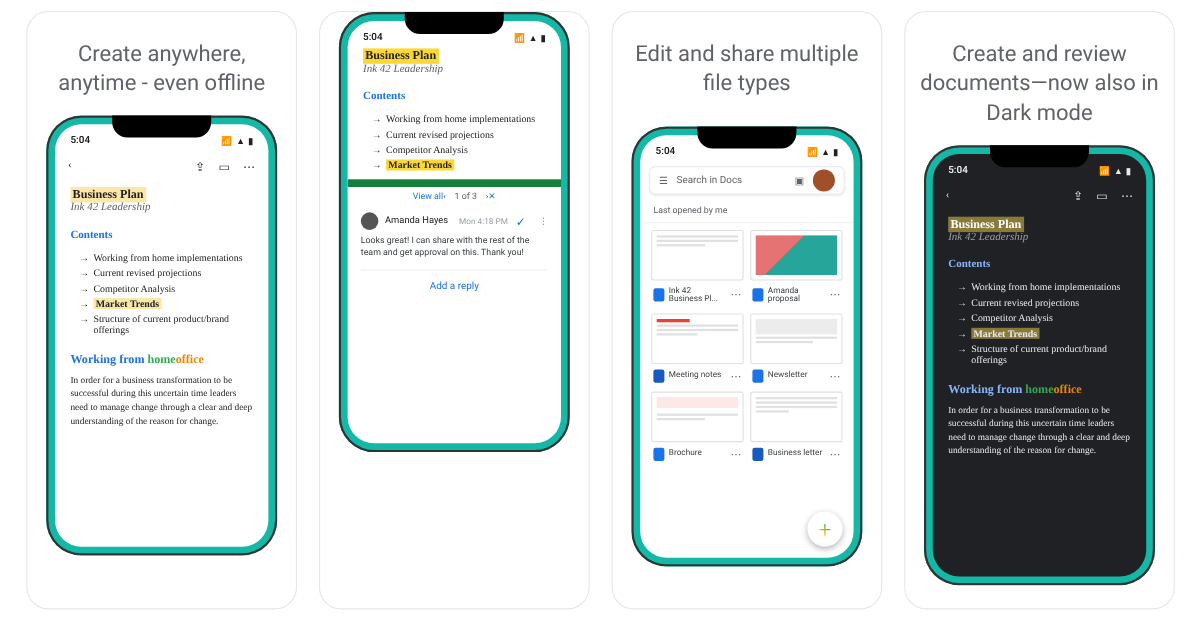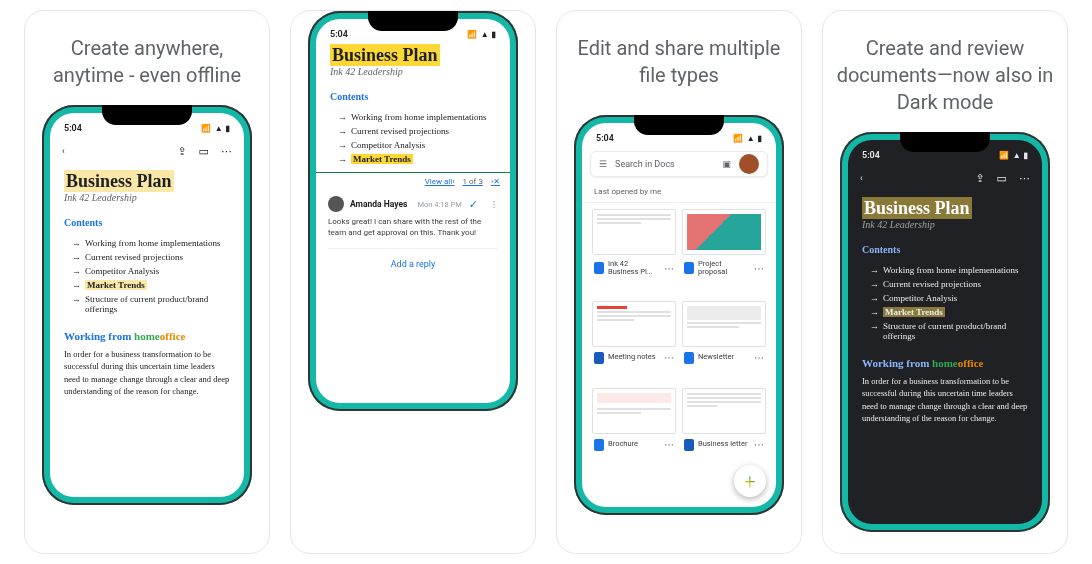--- a/index.html
+++ b/index.html
@@ -76,21 +76,21 @@
     display:flex;
     justify-content:space-between;
     align-items:center;
     padding:0 12px;
   }
   .toolbar-right { display:flex; gap:12px; align-items:center; font-size:11px;}
   .doc-content { padding: 6px 14px; }
   .doc-title {
     font-family: Georgia, "Times New Roman", serif;
     font-weight:700;
-    font-size:18px;
+    font-size:11px;
     display:inline;
     background:#fbe8a6;
     padding:1px 2px;
   }
   .dark .doc-title { background:#8a7a3a; color:#fff;}
   .doc-subtitle {
     font-family: Georgia, serif;
     font-size:10px;
     color:#5f6368;
     margin-top:0;
@@ -127,38 +127,37 @@
   .working-heading .w2{color:#34a853;}
   .working-heading .w3{color:#ea8600;}
   .dark .working-heading .w1{color:#8ab4f8;}
   .body-text {
     font-family: Liberation Serif, serif;
     font-size:8.5px;
     line-height:1.45;
   }
   
   .comment-bar {
-    border-top:1px solid #15803d;
+    border-top:7px solid #15803d;
     padding:4px 10px;
     display:flex;
-    justify-content:flex-end;
+    justify-content:center;
     align-items:center;
     font-size:8px;
     color:#1a73e8;
-    text-decoration:underline;
   }
   .comment-nav { color:#5f6368; display:flex; gap:8px; align-items:center;}
   .comment-card {
     padding:6px 12px;
     font-size:8px;
   }
   .comment-header{ display:flex; gap:6px; align-items:center; margin-bottom:4px;}
   .avatar-sm{width:16px;height:16px;border-radius:50%;background:#555;}
   .avatar-med{width:20px;height:20px;border-radius:50%;background:#a05028;}
-  .commenter-name{font-weight:700;font-size:8.5px;}
+  .commenter-name{font-weight:400;font-size:8.5px;}
   .comment-time{color:#9aa0a6;font-size:7.5px;margin-left:4px;}
   .check-icon{color:#1a73e8;margin-left:auto;font-size:11px;}
   .more-dots{color:#5f6368;margin-left:6px;}
   .comment-text{font-size:8px;line-height:1.4;color:#3c4043;}
   .add-reply{
     text-align:center;
     color:#1a73e8;
     font-size:9px;
     padding:10px 0 4px;
     border-top:1px solid #f0f0f0;
@@ -183,21 +182,21 @@
   .list-header{
     font-size:8px;
     color:#5f6368;
     padding:4px 12px 6px;
     border-bottom:1px solid #f0f0f0;
   }
   .docs-grid{
     padding:6px 10px;
     display:grid;
     grid-template-columns:1fr 1fr;
-    gap:24px 6px;
+    gap:8px 6px;
   }
   .doc-tile{}
   .thumb{
     height:46px;
     border:1px solid #e0e0e0;
     border-radius:2px;
     background:#fff;
     display:flex;
     flex-direction:column;
     padding:4px;
@@ -375,21 +374,21 @@
               <span class="tile-name">Ink 42 Business Pl...</span>
               <span class="tile-more">⋯</span>
             </div>
         </div>
         <div class="doc-tile">
           <div class="thumb">
               <div class="img"></div>
             </div>
           <div class="tile-footer">
               <div class="doc-icon"></div>
-              <span class="tile-name">Project proposal</span>
+              <span class="tile-name">Amanda proposal</span>
               <span class="tile-more">⋯</span>
             </div>
         </div>
         <div class="doc-tile">
           <div class="thumb">
               <div class="bar" style="background:#ea4335;width:40%;height:3px;"></div>
               <div class="bar"></div>
               <div class="bar"></div>
               <div class="bar" style="width:50%;"></div>
             </div>

